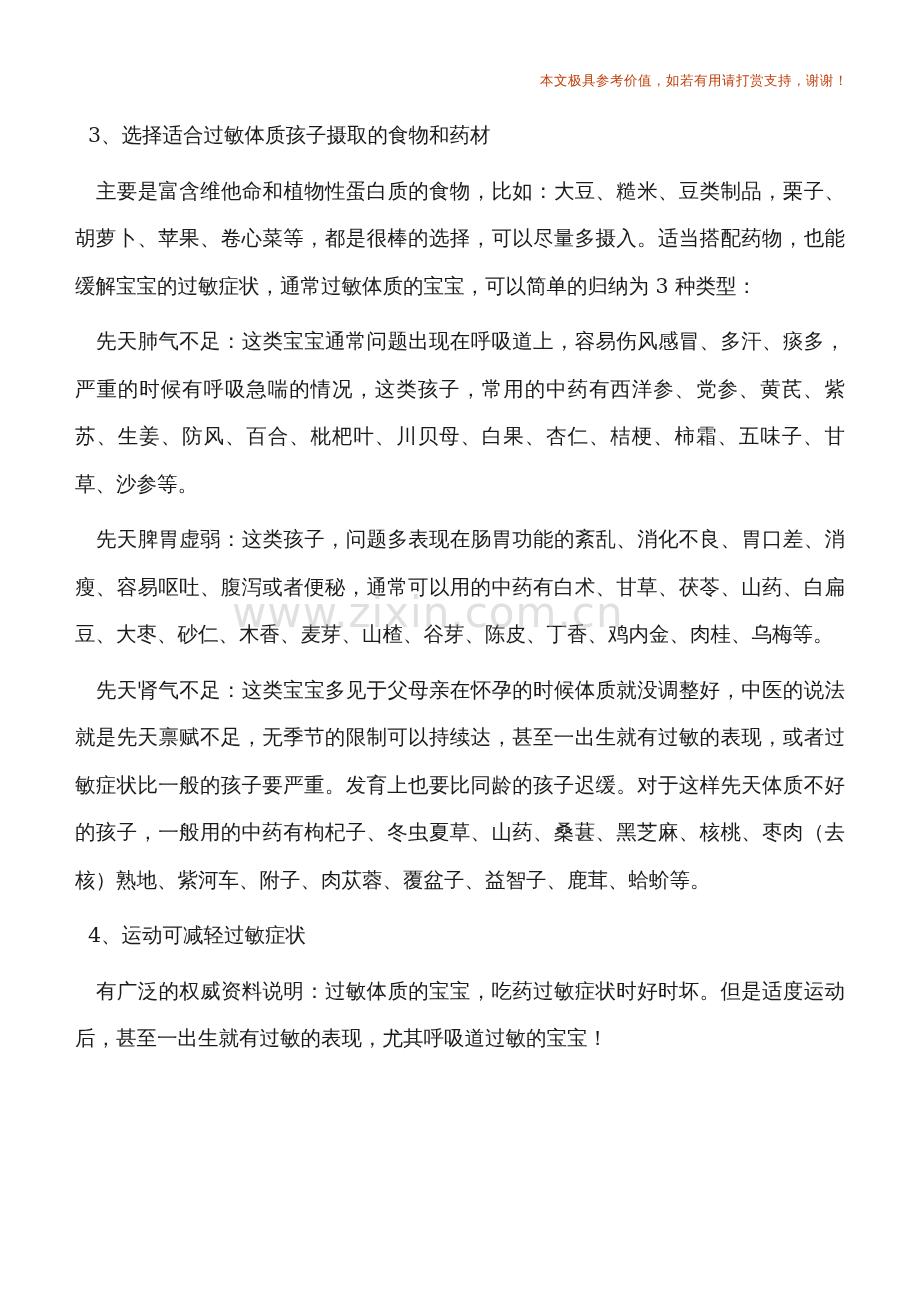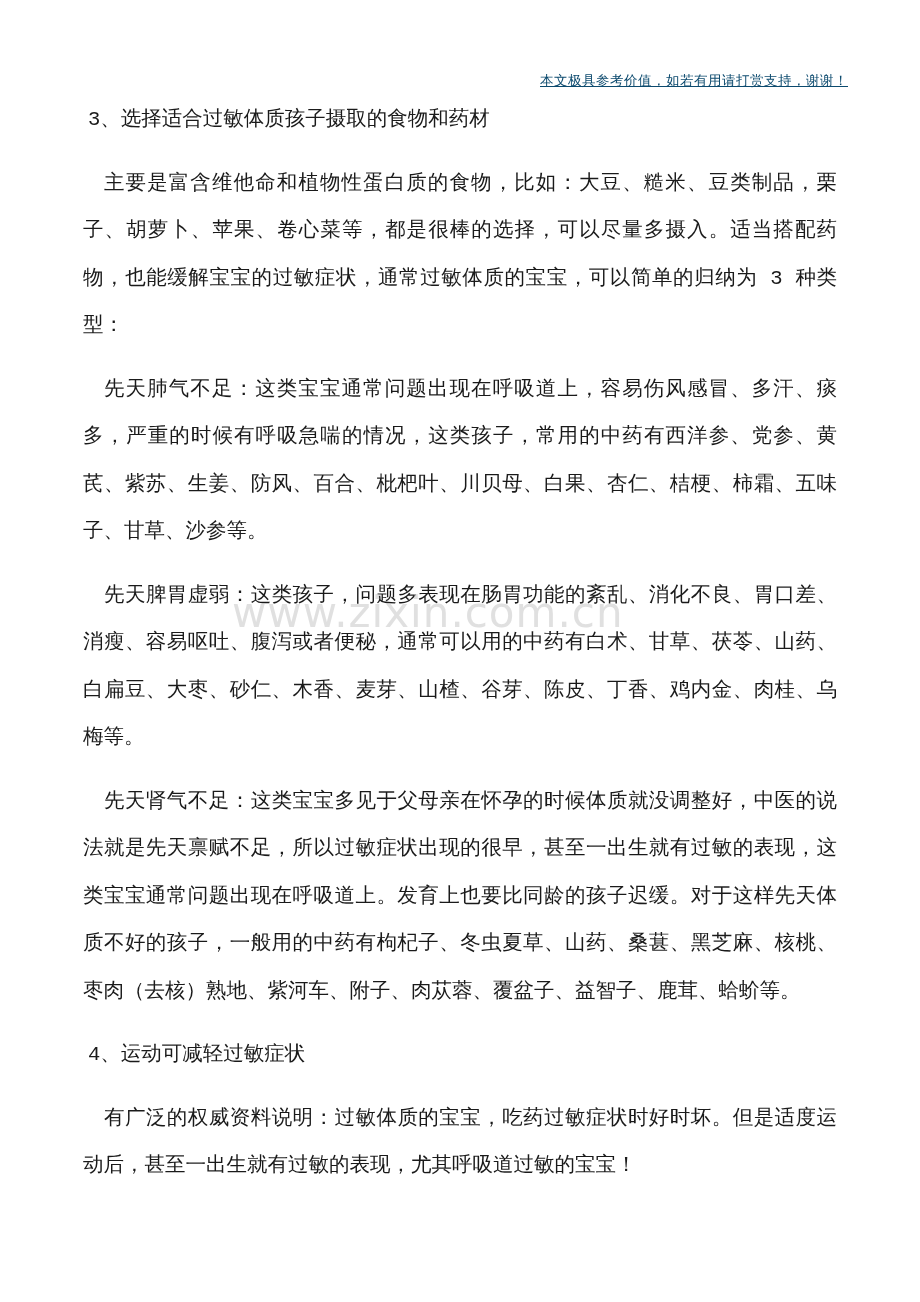--- a/index.html
+++ b/index.html
@@ -13,33 +13,31 @@
       position: relative;
       overflow: hidden;
       font-family: "DejaVu Serif", "Liberation Serif", serif;
       color: #1a1a1a;
     }
     .header-note {
       position: absolute;
       top: 72px;
       right: 72px;
       font-size: 13.5px;
-      color: #0c4a6e;
+      color: #c2410c;
       letter-spacing: 0.5px;
-      text-decoration: underline;
     }
     .content {
       position: absolute;
       left: 67px;
-      top: 96px;
+      top: 112px;
       width: 786px;
-      font-family: Liberation Mono, monospace;
     }
     .para {
-      margin: 16px;
+      margin: 8px;
       font-size: 20.5px;
       line-height: 47.5px;
       text-indent: 21px;
       text-align: justify;
       text-align-last: left;
       word-break: break-all;
     }
     .heading {
       margin: 0;
       font-size: 20.5px;
@@ -61,18 +59,18 @@
 </head>
 <body>
 
 <div class="header-note">本文极具参考价值，如若有用请打赏支持，谢谢！</div>
 
 <div class="content">
   <p class="heading">3、选择适合过敏体质孩子摄取的食物和药材</p>
   <p class="para">主要是富含维他命和植物性蛋白质的食物，比如：大豆、糙米、豆类制品，栗子、胡萝卜、苹果、卷心菜等，都是很棒的选择，可以尽量多摄入。适当搭配药物，也能缓解宝宝的过敏症状，通常过敏体质的宝宝，可以简单的归纳为 3 种类型：</p>
   <p class="para">先天肺气不足：这类宝宝通常问题出现在呼吸道上，容易伤风感冒、多汗、痰多，严重的时候有呼吸急喘的情况，这类孩子，常用的中药有西洋参、党参、黄芪、紫苏、生姜、防风、百合、枇杷叶、川贝母、白果、杏仁、桔梗、柿霜、五味子、甘草、沙参等。</p>
   <p class="para">先天脾胃虚弱：这类孩子，问题多表现在肠胃功能的紊乱、消化不良、胃口差、消瘦、容易呕吐、腹泻或者便秘，通常可以用的中药有白术、甘草、茯苓、山药、白扁豆、大枣、砂仁、木香、麦芽、山楂、谷芽、陈皮、丁香、鸡内金、肉桂、乌梅等。</p>
-  <p class="para">先天肾气不足：这类宝宝多见于父母亲在怀孕的时候体质就没调整好，中医的说法就是先天禀赋不足，所以过敏症状出现的很早，甚至一出生就有过敏的表现，这类宝宝通常问题出现在呼吸道上。发育上也要比同龄的孩子迟缓。对于这样先天体质不好的孩子，一般用的中药有枸杞子、冬虫夏草、山药、桑葚、黑芝麻、核桃、枣肉（去核）熟地、紫河车、附子、肉苁蓉、覆盆子、益智子、鹿茸、蛤蚧等。</p>
+  <p class="para">先天肾气不足：这类宝宝多见于父母亲在怀孕的时候体质就没调整好，中医的说法就是先天禀赋不足，无季节的限制可以持续达，甚至一出生就有过敏的表现，或者过敏症状比一般的孩子要严重。发育上也要比同龄的孩子迟缓。对于这样先天体质不好的孩子，一般用的中药有枸杞子、冬虫夏草、山药、桑葚、黑芝麻、核桃、枣肉（去核）熟地、紫河车、附子、肉苁蓉、覆盆子、益智子、鹿茸、蛤蚧等。</p>
   <p class="heading">4、运动可减轻过敏症状</p>
   <p class="para">有广泛的权威资料说明：过敏体质的宝宝，吃药过敏症状时好时坏。但是适度运动后，甚至一出生就有过敏的表现，尤其呼吸道过敏的宝宝！</p>
 </div>
 
 <div class="watermark">www.zixin.com.cn</div>
 
 </body></html>

